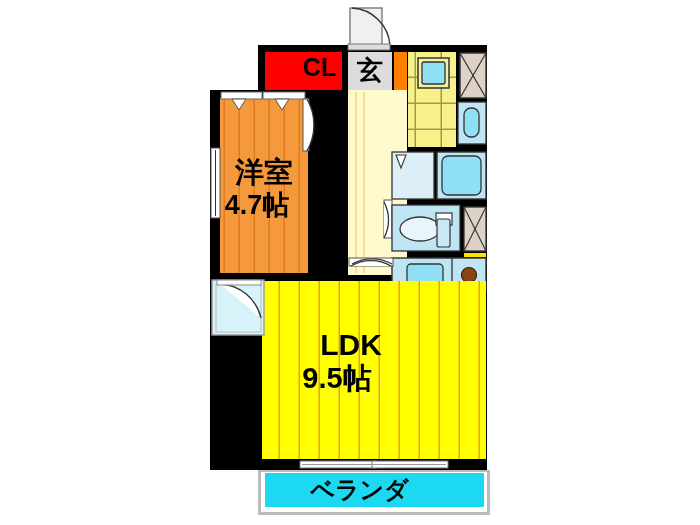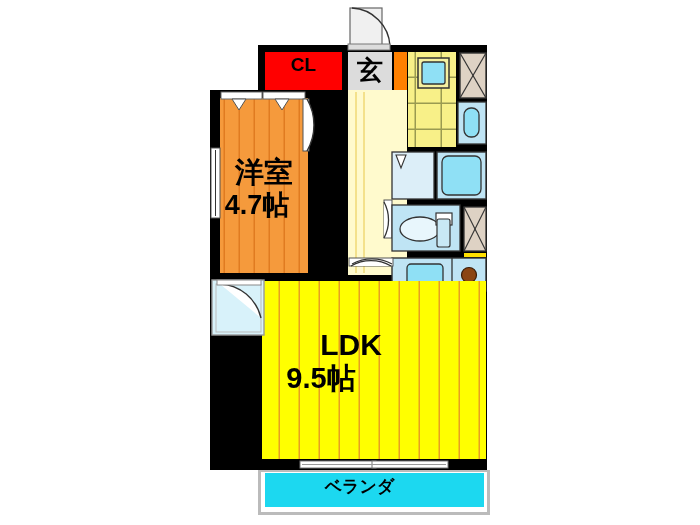--- a/index.html
+++ b/index.html
@@ -176,23 +176,23 @@
 
   <g>
     <rect x="258" y="470" width="232" height="45" fill="#BBBBBB"></rect>
     <rect x="261" y="472" width="226" height="40" fill="#ffffff"></rect>
     <rect x="265" y="473" width="219" height="34" fill="#1CD8F0"></rect>
   </g>
 
 </svg>
 </div>
 
-<div class="lbl lbl-cl" style="left:265px;top:55px;width:77px;font-size:19px;">CL</div>
+<div class="lbl lbl-cl" style="left:265px;top:55px;width:77px;font-size:25px;padding-left:16px;">CL</div>
 
 <div class="lbl lbl-jp" style="left:348px;top:57px;width:44px;font-size:26px;">玄</div>
 
 <div class="lbl lbl-jp" style="left:220px;top:158px;width:88px;font-size:29px;">洋室</div>
 <div class="lbl lbl-cl" style="left:220px;top:192px;width:74px;font-size:27px;">4.7帖</div>
 
 <div class="lbl lbl-cl" style="left:286px;top:330px;width:130px;font-size:30px;">LDK</div>
-<div class="lbl lbl-cl" style="left:256px;top:364px;width:130px;font-size:29px;">9.5帖</div>
+<div class="lbl lbl-cl" style="left:272px;top:364px;width:130px;font-size:29px;">9.5帖</div>
 
-<div class="lbl lbl-jp" style="left:265px;top:478px;width:189px;font-size:17px;">ベランダ</div>
+<div class="lbl lbl-jp" style="left:265px;top:478px;width:189px;font-size:24px;">ベランダ</div>
 
 </body></html>

